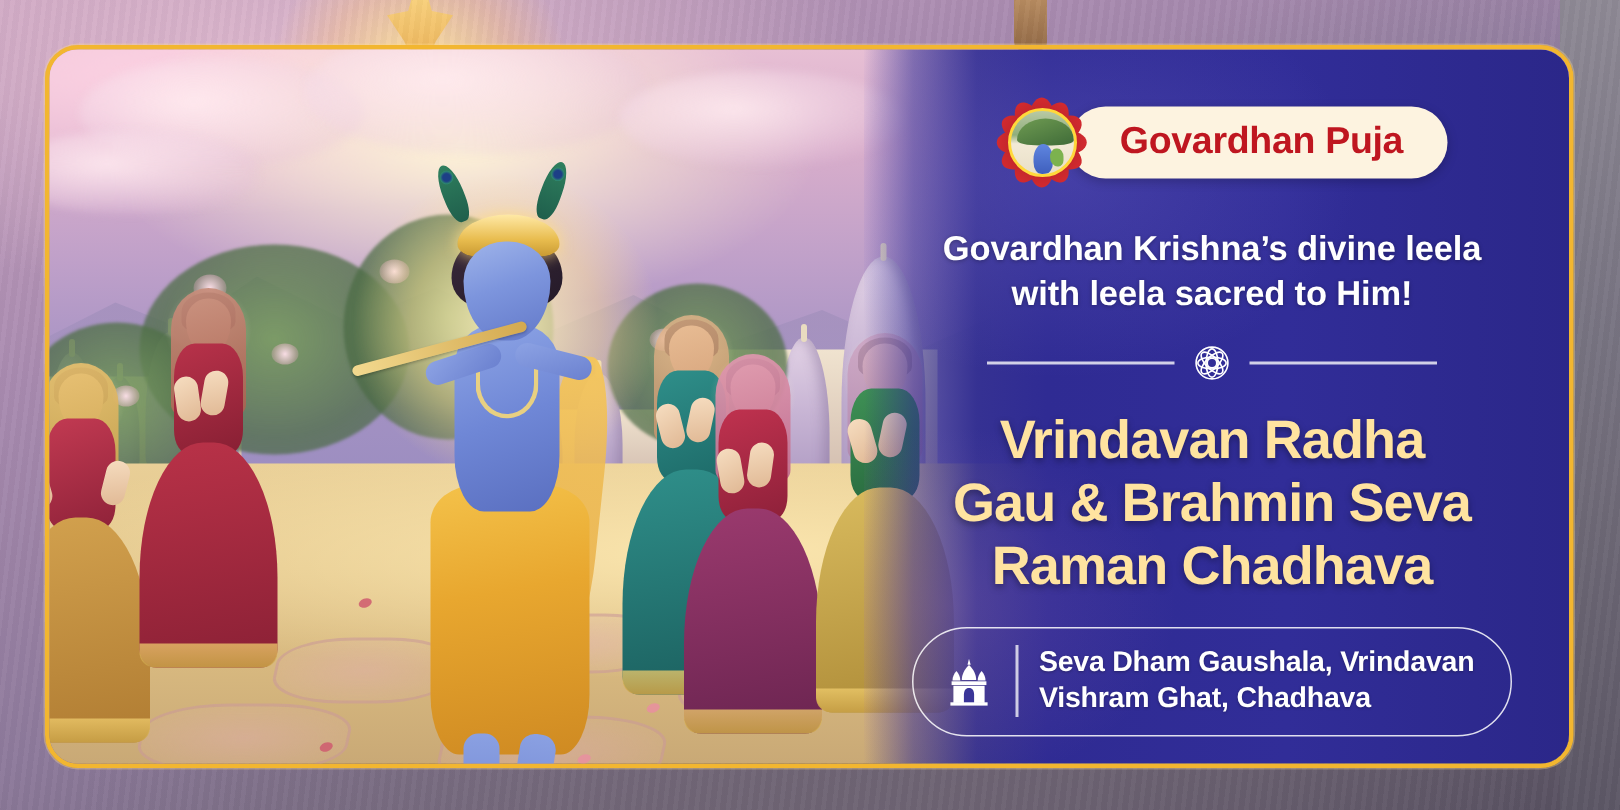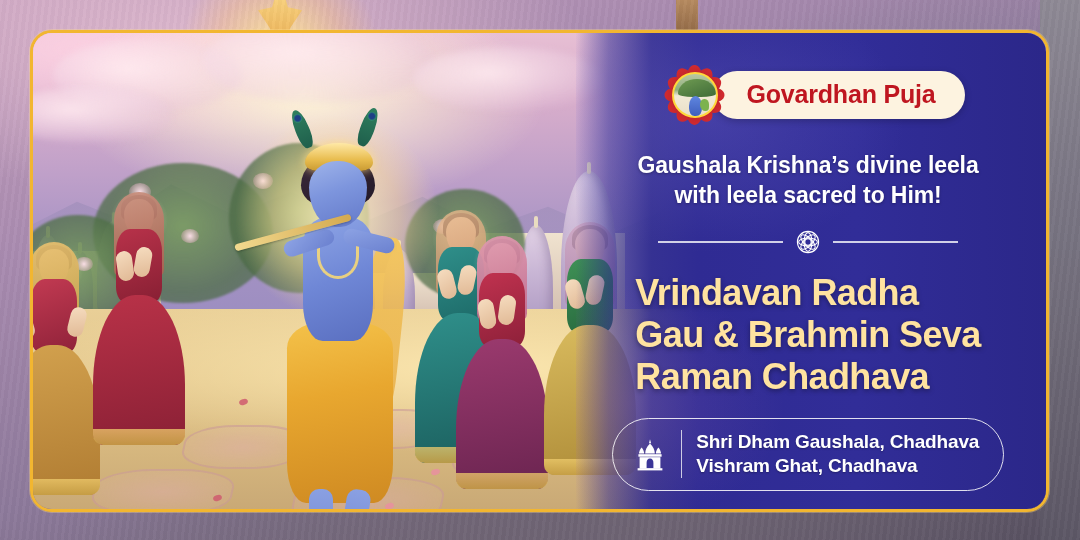--- a/index.html
+++ b/index.html
@@ -331,21 +331,21 @@
 
   .divider{
     display:flex; align-items:center; justify-content:center;
     width:300px; margin-top:17px;
   }
   .divider .line{ flex:1; height:1.5px; background:rgba(255,255,255,.78); }
   .rosette{ width:28px; height:28px; margin:0 11px; flex:0 0 28px; }
 
   .headline{
     margin-top:16px;
-    text-align:left;
+    text-align:center;
     color:#ffe3a0;
     font-size:36px; font-weight:700; line-height:1.17;
     letter-spacing:-.6px;
     text-shadow:0 2px 5px rgba(0,0,0,.35);
   }
 
   .venue-box{
     margin-top:20px;
     display:flex; align-items:center;
     border:1.5px solid rgba(255,255,255,.85);
@@ -538,21 +538,21 @@
             </div>
             <div class="lotus-core">
               <div class="hill"></div>
               <div class="kfig"></div>
             </div>
           </div>
           <div class="badge-pill">Govardhan Puja</div>
         </div>
 
         <div class="subtitle">
-          <div>Gaushala Krishna’s divine leela</div>
+          <div>Govardhan Krishna’s divine leela</div>
           <div>with leela sacred to Him!</div>
         </div>
 
         <div class="divider">
           <span class="line"></span>
           <span class="rosette">
             <svg viewBox="0 0 28 28" width="28" height="28">
               <g fill="none" stroke="#ffffff" stroke-width="1.1">
                 <circle cx="14" cy="14" r="10.6"></circle>
                 <ellipse cx="14" cy="14" rx="4" ry="9.4"></ellipse>
@@ -582,21 +582,21 @@
                 <path d="M25.4 10.4 C27.2 12.5 28 14.6 28 16.6 L22.8 16.6 C22.8 14.6 23.6 12.5 25.4 10.4 Z"></path>
                 <rect x="5.4" y="17.2" width="23.2" height="2.5"></rect>
                 <rect x="6.6" y="20.2" width="20.8" height="11.4"></rect>
                 <path d="M17 21.6 C19.2 21.6 20.4 23.4 20.4 26 L20.4 31.6 L13.6 31.6 L13.6 26 C13.6 23.4 14.8 21.6 17 21.6 Z" fill="#3a3598"></path>
                 <rect x="4.6" y="31.2" width="24.8" height="2.2"></rect>
               </g>
             </svg>
           </span>
           <span class="venue-sep"></span>
           <div class="venue-lines">
-            <div>Shri Dham Gaushala, Chadhava</div>
+            <div>Seva Dham Gaushala, Vrindavan</div>
             <div>Vishram Ghat, Chadhava</div>
           </div>
         </div>
 
       </div>
     </div>
 
   </div>
 </div>
 

